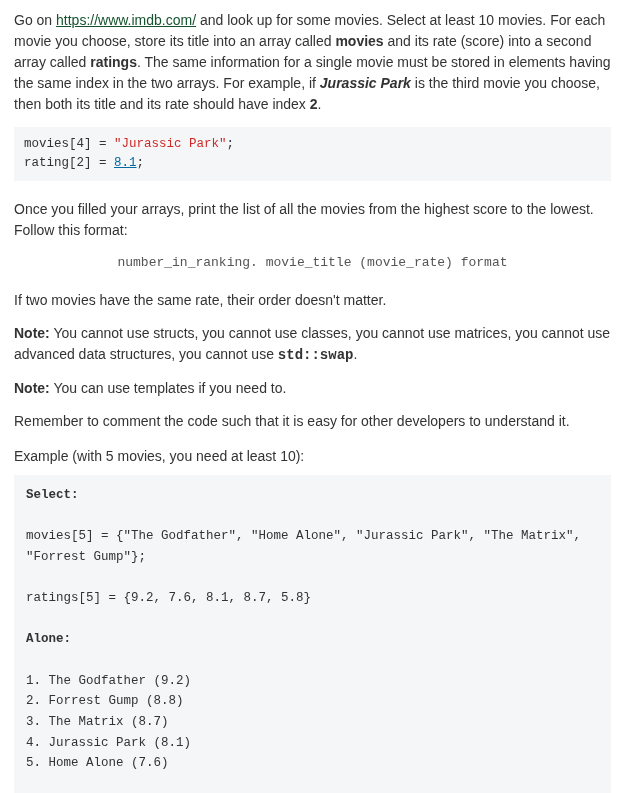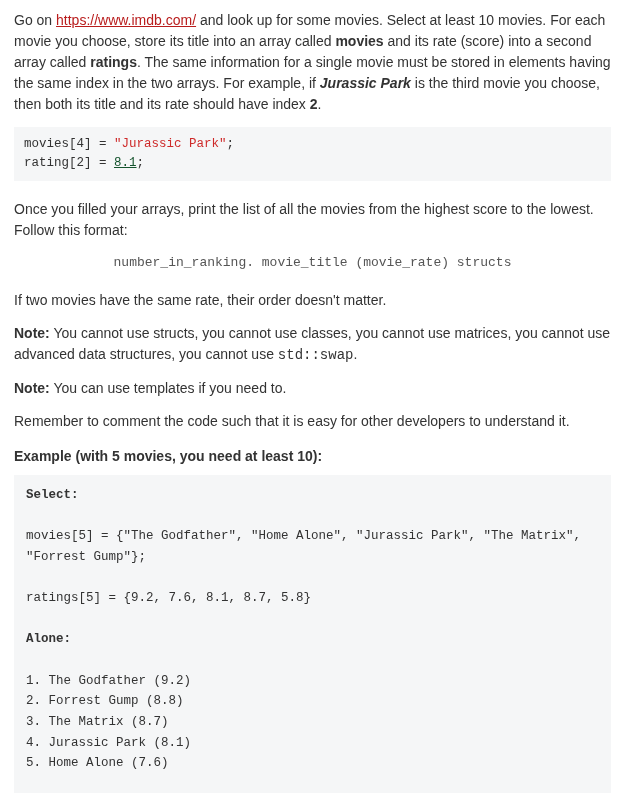--- a/index.html
+++ b/index.html
@@ -7,51 +7,51 @@
     padding: 10px 14px;
     font-family: "Segoe UI", Arial, sans-serif;
     font-size: 14px;
     color: #333;
     line-height: 1.5;
     width: 625px;
     box-sizing: border-box;
     background: #fff;
   }
   p { margin: 0 0 12px 0; }
-  a { color: #b91c1c; }
+  a { color: #14532d; }
   .bold { font-weight: 700; }
   .italic { font-style: italic; font-weight: bold; }
   .code-monospace,
   pre, code {
     font-family: Consolas, "Courier New", monospace;
   }
   .code-inline {
     font-family: Consolas, "Courier New", monospace;
-    font-weight: 400;
+    font-weight: 700;
   }
   pre.codeblock {
     background: #f5f6f7;
     padding: 8px 10px;
     margin: 6px 0 18px 0;
     font-size: 12.5px;
     line-height: 1.5;
     white-space: pre-wrap;
     overflow: hidden;
   }
   pre.codeblock .str { color: #ce2a2a; }
-  pre.codeblock .num { color: #14532d; text-decoration: underline; }
+  pre.codeblock .num { color: #0369a1; text-decoration: underline; }
   .format-line {
     text-align: center;
     font-family: Consolas, "Courier New", monospace;
     color: #555;
     font-size: 13px;
     margin: 4px 0 18px 0;
   }
   .example-head {
-    font-weight: 700;
+    font-weight: 400;
     margin: 14px 0 8px 0;
   }
   pre.bigblock {
     background: #f5f6f7;
     padding: 10px 12px;
     margin: 0 0 18px 0;
     font-family: Consolas, "Courier New", monospace;
     font-size: 12.5px;
     line-height: 1.65;
     white-space: pre-wrap;
@@ -64,21 +64,21 @@
 
 <p>
   <span>Go on </span><a href="#">https://www.imdb.com/</a><span> and look up for some movies. Select at least 10 movies. For each movie you choose, store its title into an array called </span><span class="bold">movies</span><span> and its rate (score) into a second array called </span><span class="bold">ratings</span><span>. The same information for a single movie must be stored in elements having the same index in the two arrays. For example, if </span><span class="italic">Jurassic Park</span><span> is the third movie you choose, then both its title and its rate should have index </span><span class="bold">2</span><span>.</span>
 </p>
 
 <pre class="codeblock"><span>movies[4] = </span><span class="str">"Jurassic Park"</span><span>;</span>
 <span>rating[2] = </span><span class="num">8.1</span><span>;</span></pre>
 
 <p>Once you filled your arrays, print the list of all the movies from the highest score to the lowest. Follow this format:</p>
 
-<div class="format-line">number_in_ranking. movie_title (movie_rate) structs</div>
+<div class="format-line">number_in_ranking. movie_title (movie_rate) format</div>
 
 <p>If two movies have the same rate, their order doesn't matter.</p>
 
 <p>
   <span class="bold">Note:</span><span> You cannot use structs, you cannot use classes, you cannot use matrices, you cannot use advanced data structures, you cannot use </span><span class="code-inline">std::swap</span><span>.</span>
 </p>
 
 <p>
   <span class="bold">Note:</span><span> You can use templates if you need to.</span>
 </p>

